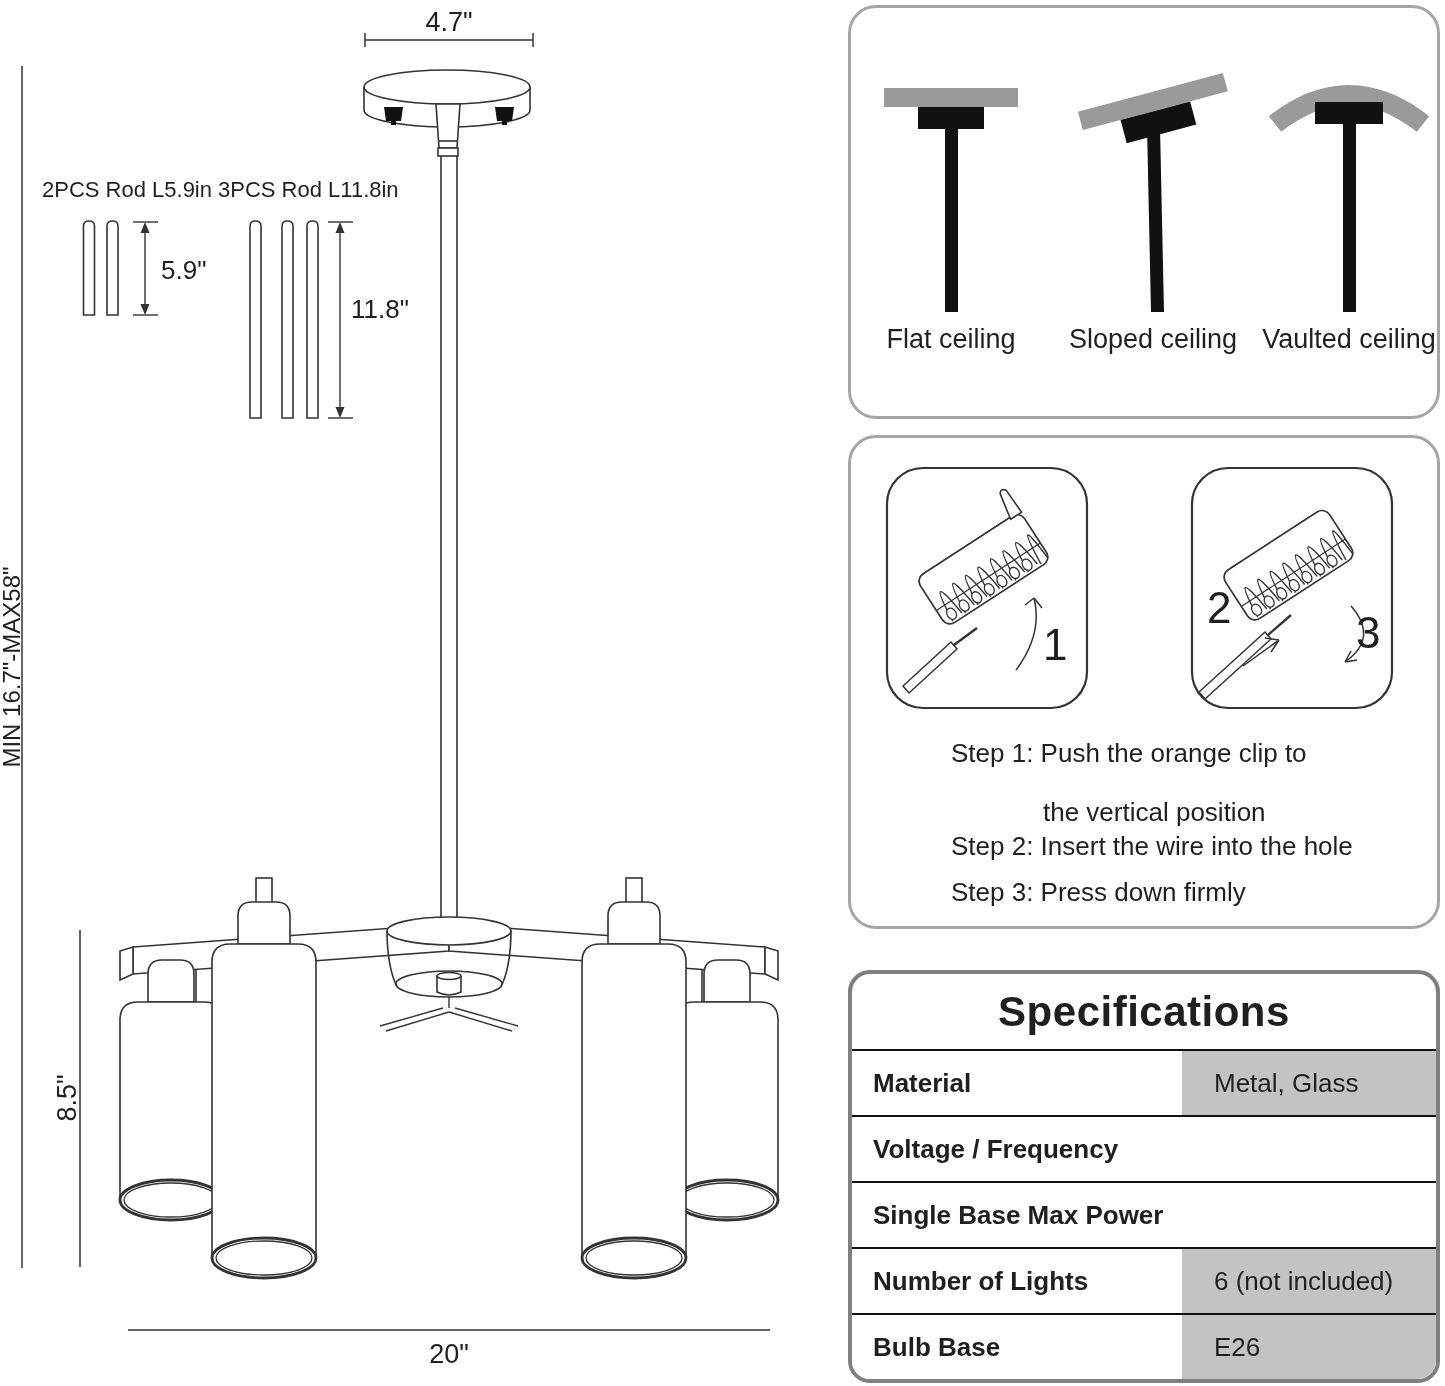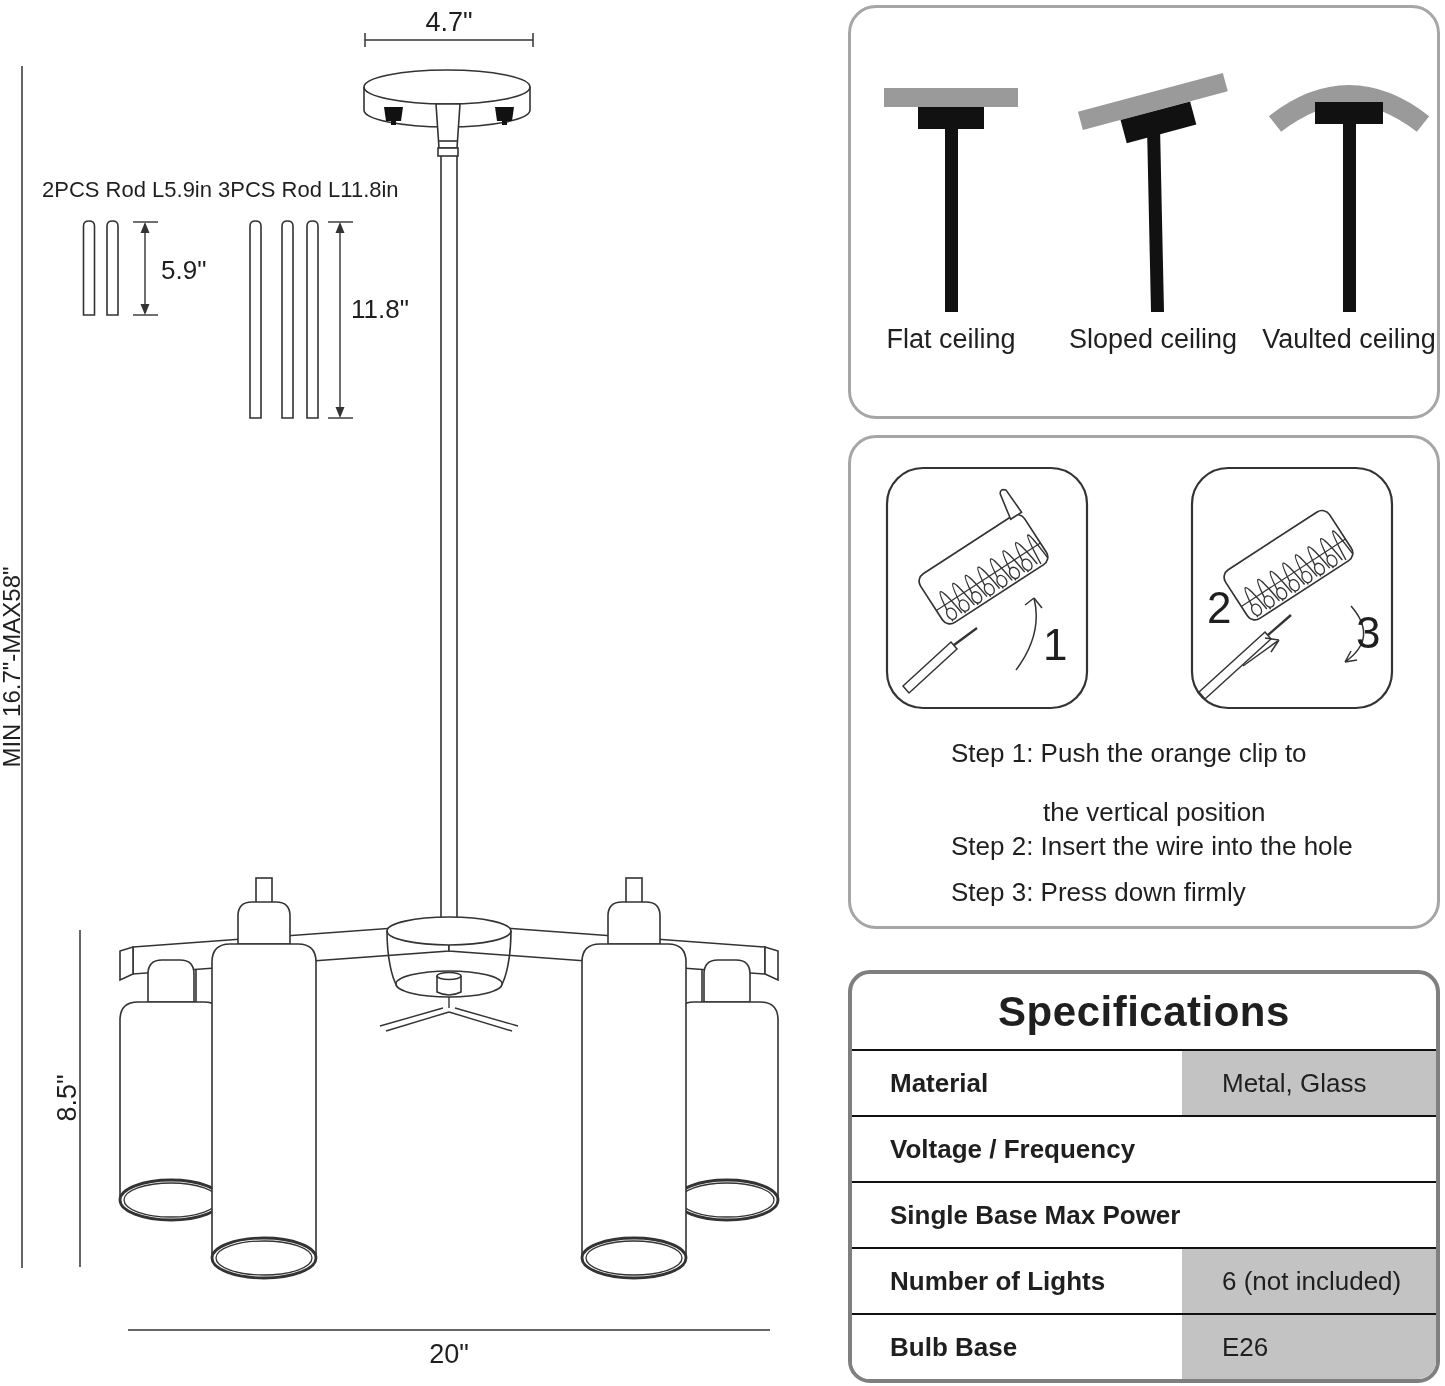--- a/index.html
+++ b/index.html
@@ -8,22 +8,22 @@
   .panel{position:absolute;box-sizing:border-box;background:#fff;}
   #ceiling-panel{left:848px;top:5px;width:592px;height:414px;border:3.5px solid #a6a6a6;border-radius:28px;}
   .ceiling-item{position:absolute;top:8px;width:180px;text-align:center;}
   .ceiling-item .lbl{display:block;margin-top:4px;font-size:27px;}
   #install-panel{left:848px;top:435px;width:592px;height:494px;border:3.5px solid #a6a6a6;border-radius:28px;}
   .step-line{position:absolute;font-size:26px;white-space:nowrap;}
   #specs-panel{left:848px;top:970px;width:592px;height:413px;border:4px solid #7f7f7f;border-radius:22px;overflow:hidden;}
   #specs-title{height:88px;line-height:76px;text-align:center;font-size:42px;font-weight:bold;letter-spacing:0.5px;}
   #specs-table{position:absolute;left:0;top:75px;right:0;bottom:0;display:flex;flex-direction:column;}
   .spec-row{display:flex;border-top:2.5px solid #111;flex:1;}
-  .spec-label{width:330px;display:flex;align-items:center;padding-left:38px;box-sizing:border-box;font-size:26px;font-weight:bold;background:#fff;}
-  .spec-value{flex:1;display:flex;align-items:center;padding-left:40px;background:#c3c3c3;font-size:26px;}
+  .spec-label{width:330px;display:flex;align-items:center;padding-left:21px;box-sizing:border-box;font-size:26px;font-weight:bold;background:#fff;}
+  .spec-value{flex:1;display:flex;align-items:center;padding-left:32px;background:#c3c3c3;font-size:26px;}
 </style>
 </head>
 <body>
 
 <svg width="845" height="1386" viewBox="0 0 845 1386" style="position:absolute;left:0;top:0;" fill="none" stroke-linecap="butt">
   <g stroke="#333" stroke-width="1.6">
 
     <rect x="441" y="150" width="16" height="776" fill="#fff"></rect>
 
     <g>

